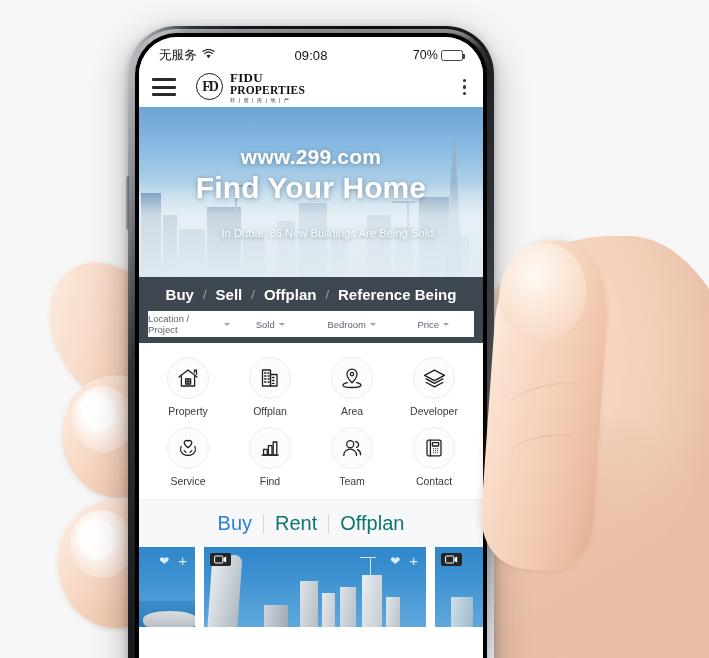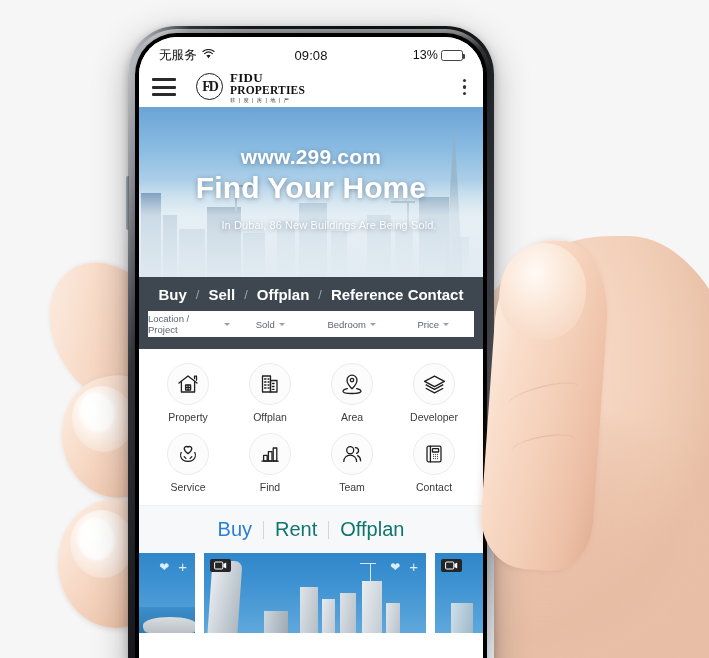--- a/index.html
+++ b/index.html
@@ -245,37 +245,37 @@
 
   .hero-text {
     position: relative;
     z-index: 3;
     text-align: center;
     padding-top: 38px;
     text-shadow: 0 1px 5px rgba(40,60,80,0.45);
   }
   .hero-url { color:#fff; font-size: 21px; font-weight: bold; letter-spacing: 0.2px; }
   .hero-h1 { color:#fff; font-size: 30px; font-weight: bold; margin-top: 2px; letter-spacing: 0.1px; }
-  .hero-sub { color: rgba(255,255,255,0.92); font-size: 11px; margin-top: 14px; letter-spacing: 0.1px; padding-left: 36px; }
+  .hero-sub { color: rgba(255,255,255,0.92); font-size: 11px; margin-top: 22px; letter-spacing: 0.1px; padding-left: 36px; }
 
   
   #navbar {
     background: #3e4750;
     height: 34px;
     display: flex;
     align-items: center;
     justify-content: center;
     gap: 9px;
     color: #fff;
   }
   #navbar .tab { font-size: 15px; font-weight: bold; cursor: pointer; }
   #navbar .sep { color: #9aa2ab; font-size: 13px; font-weight: normal; }
 
   
-  #filterwrap { background: #3e4750; padding: 0 9px 12px 9px; }
+  #filterwrap { background: #3e4750; padding: 0 9px 6px 9px; }
   #filters {
     background: #fff;
     height: 26px;
     display: flex;
     align-items: center;
   }
   .filt {
     flex: 1;
     display: flex; align-items: center; justify-content: center; gap: 4px;
     font-size: 9.5px; color: #5c6570;
@@ -411,21 +411,21 @@
             <span class="wifi-ico">
               <svg width="13" height="10" viewBox="0 0 13 10">
                 <path d="M6.5 9.2 L4.4 6.6 A3.4 3.4 0 0 1 8.6 6.6 Z" fill="#222"></path>
                 <path d="M2.6 4.6 A6 6 0 0 1 10.4 4.6" stroke="#222" stroke-width="1.1" fill="none" stroke-linecap="round"></path>
                 <path d="M0.9 2.5 A8.6 8.6 0 0 1 12.1 2.5" stroke="#222" stroke-width="1.1" fill="none" stroke-linecap="round"></path>
               </svg>
             </span>
           </div>
           <div class="sb-center">09:08</div>
           <div class="sb-right">
-            <span>13%</span>
+            <span>70%</span>
             <span class="batt"><span class="batt-fill"></span></span>
           </div>
         </div>
 
         <div id="appbar">
           <div class="hamburger">
             <span></span>
               <span></span>
               <span></span>
           </div>
@@ -468,21 +468,21 @@
           </div>
         </div>
 
         <div id="navbar">
           <span class="tab">Buy</span>
           <span class="sep">/</span>
           <span class="tab">Sell</span>
           <span class="sep">/</span>
           <span class="tab">Offplan</span>
           <span class="sep">/</span>
-          <span class="tab">Reference Contact</span>
+          <span class="tab">Reference Being</span>
         </div>
 
         <div id="filterwrap">
           <div id="filters">
             <div class="filt">
               <span>Location / Project</span>
               <span class="caret"></span>
             </div>
             <div class="filt">
               <span>Sold</span>

